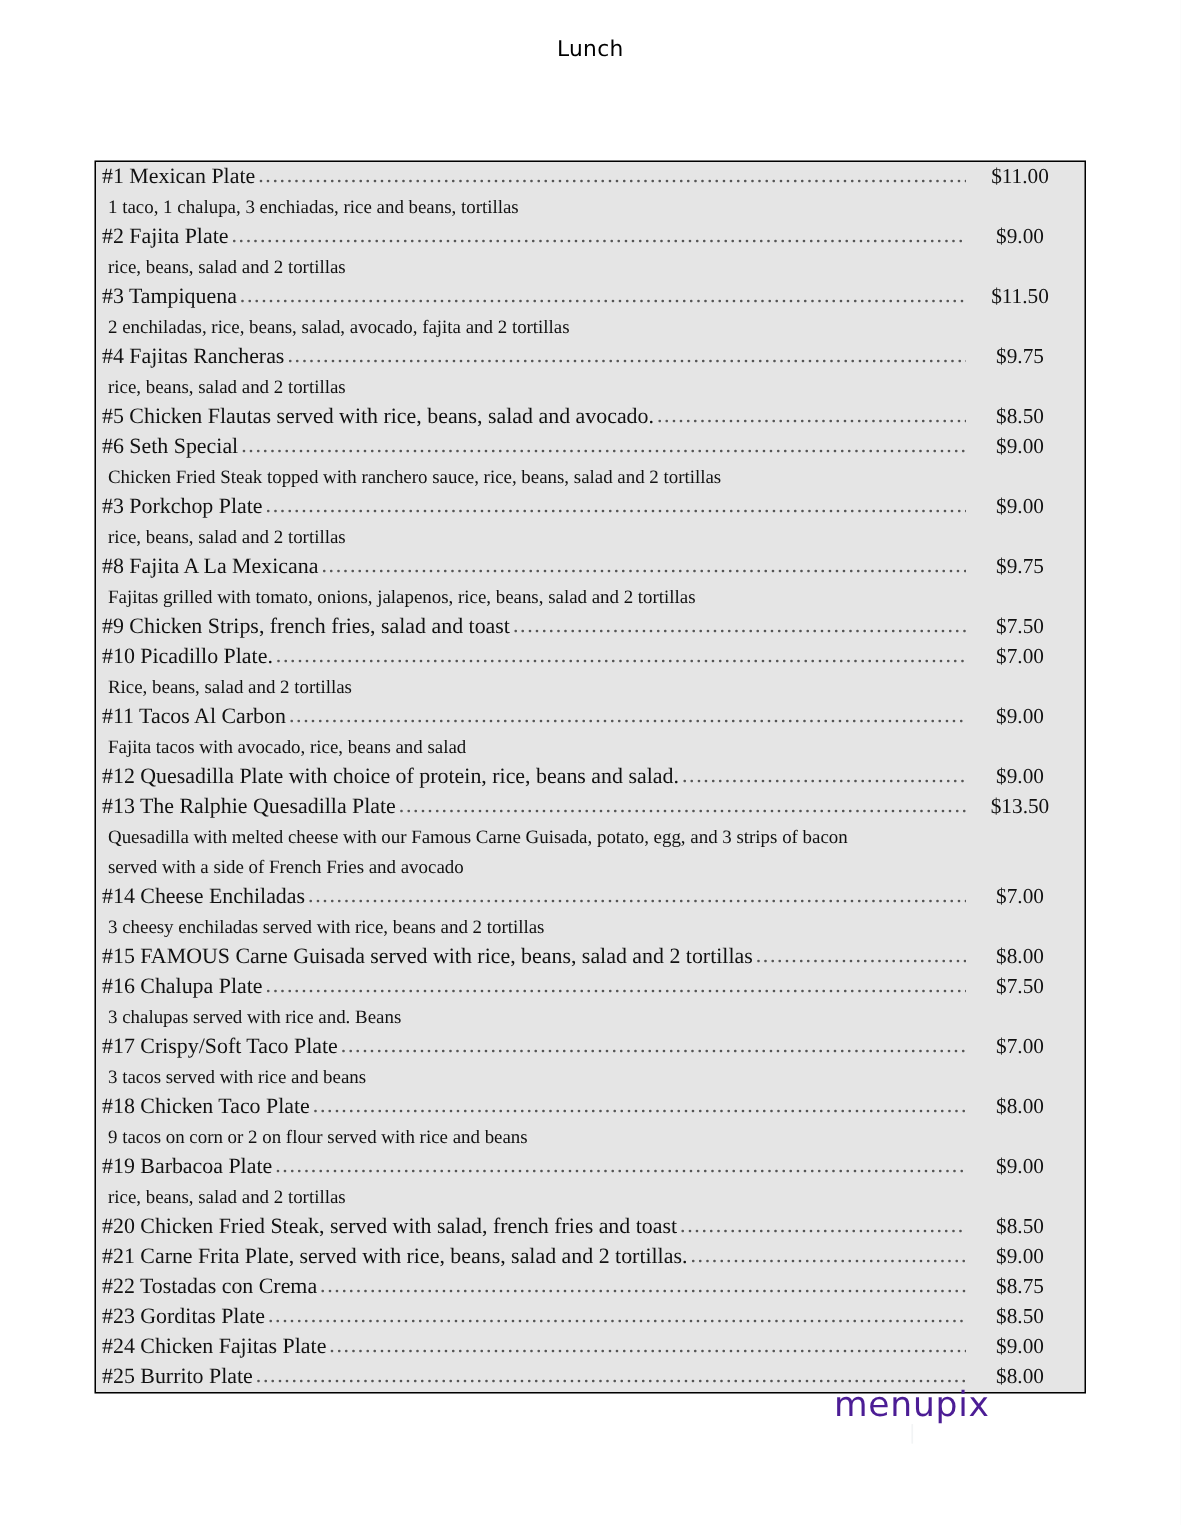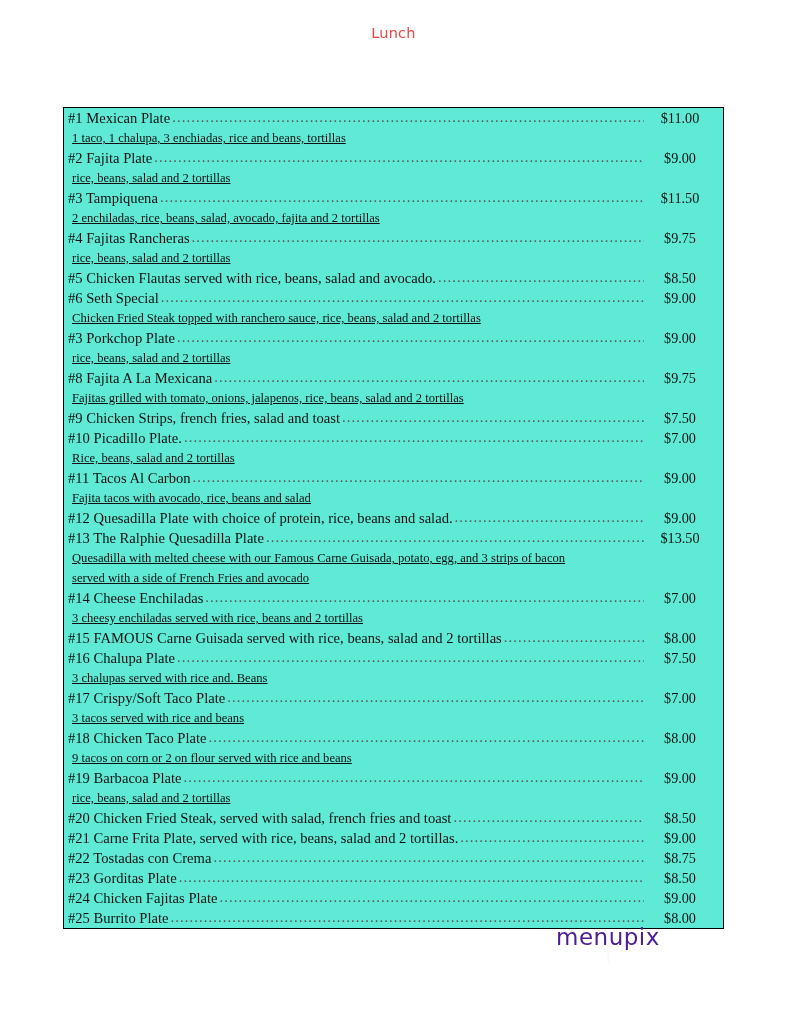--- a/index.html
+++ b/index.html
@@ -26,33 +26,33 @@
   
   .page-title {
     position: absolute;
     top: 25px;
     left: 0;
     width: 787px;
     text-align: center;
     font-family: "DejaVu Sans", "Liberation Sans", sans-serif;
     font-size: 14.5px;
     font-weight: 400;
-    color: #ef4444;
+    color: #000000;
     letter-spacing: 0.2px;
   }
 
   
   .menu-frame {
     position: absolute;
     left: 63px;
     top: 107px;
     width: 661px;
     border: 1.4px solid #000000;
     box-sizing: border-box;
-    background: #5eead4;
+    background: #e5e5e5;
   }
 
   .menu-table {
     width: 100%;
     border-collapse: collapse;
     table-layout: fixed;
   }
 
   .menu-table td {
     padding: 0;
@@ -110,21 +110,20 @@
     font-size: 12.6px;
     padding-left: 4px;
     white-space: nowrap;
     overflow: hidden;
   }
   tr.desc-row .cell-price {
     width: 72px;
   }
   .desc-indent {
     padding-left: 4px;
-    text-decoration: underline;
   }
 
   
   .watermark {
     position: absolute;
     left: 556px;
     top: 926px;
     width: 160px;
     font-family: "DejaVu Sans", "Liberation Sans", sans-serif;
     font-size: 23px;

